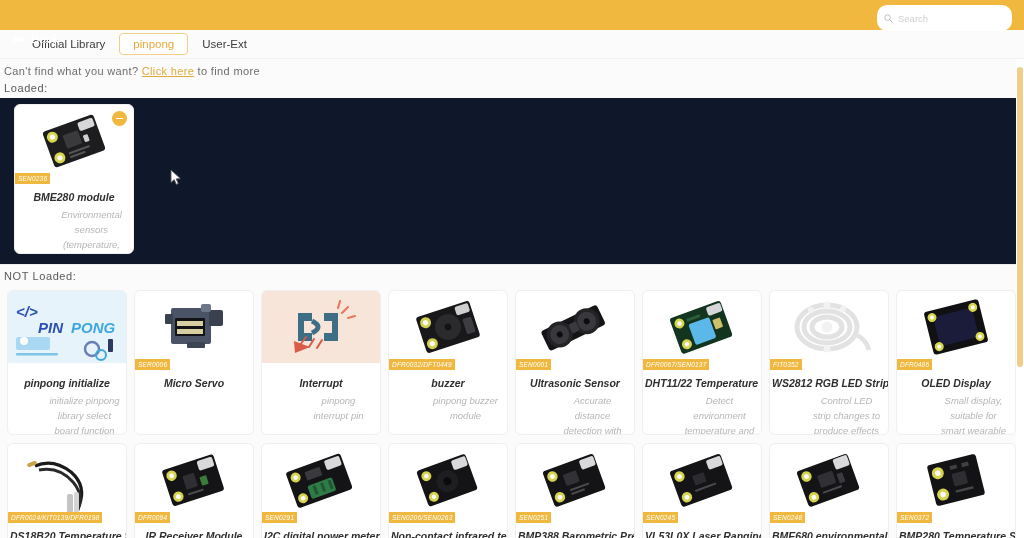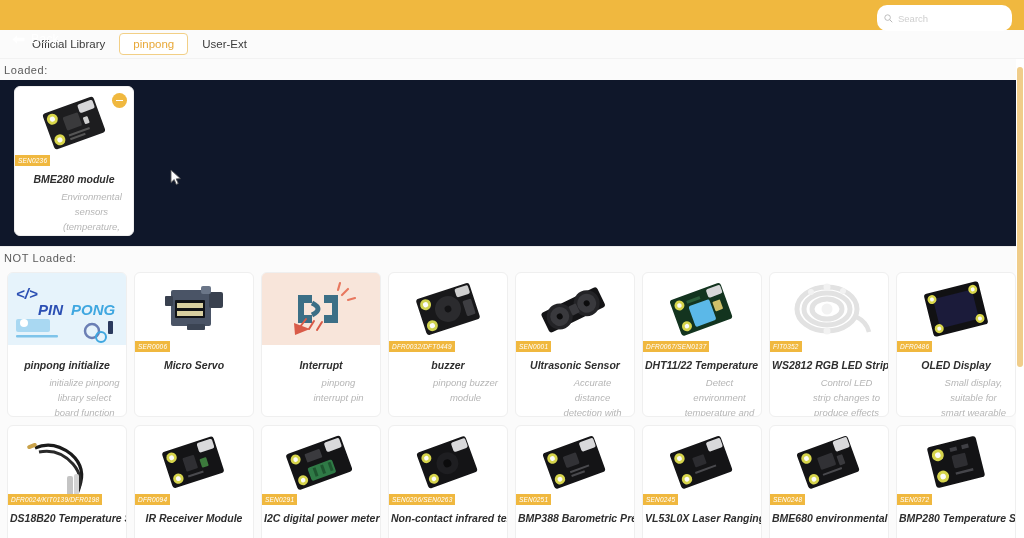--- a/index.html
+++ b/index.html
@@ -256,20 +256,23 @@
 </div>
 
 <div class="tabs-row">
   <div class="tab">Official Library</div>
   <div class="tab active">pinpong</div>
   <div class="tab">User-Ext</div>
 </div>
 
 <div class="scroll-area">
 
+  <div class="hint">
+    <span>Can't find what you want? </span><a>Click here</a><span> to find more</span>
+  </div>
 
   <div class="loaded-panel">
     <div class="section-label">Loaded:</div>
     <div class="grid">
       <div class="card loaded-card">
         <div class="minus-btn">
             <span></span>
           </div>
         <div class="thumb">
           <svg width="78" height="66" viewBox="0 0 78 66">

